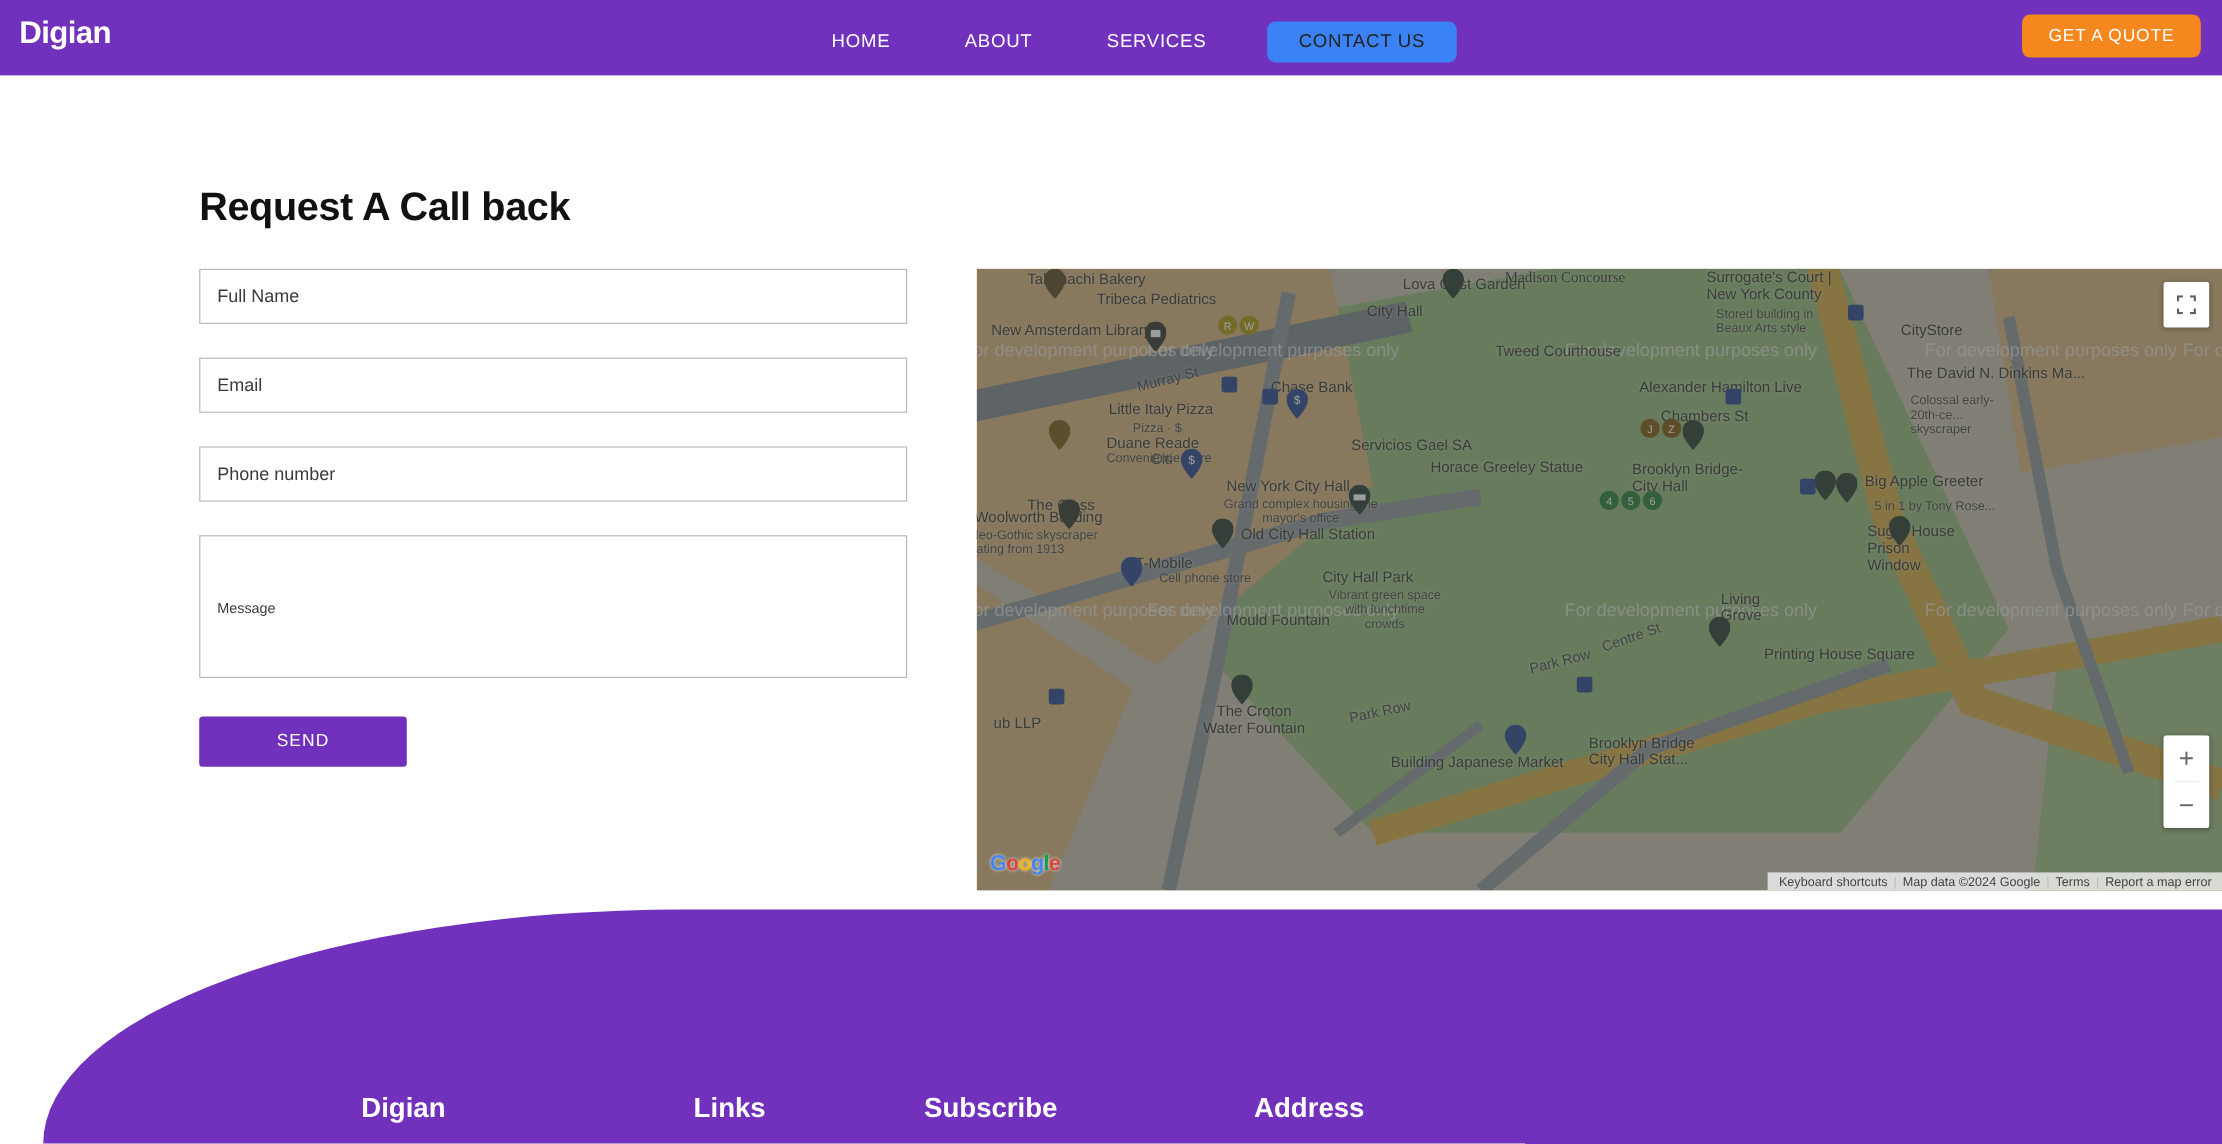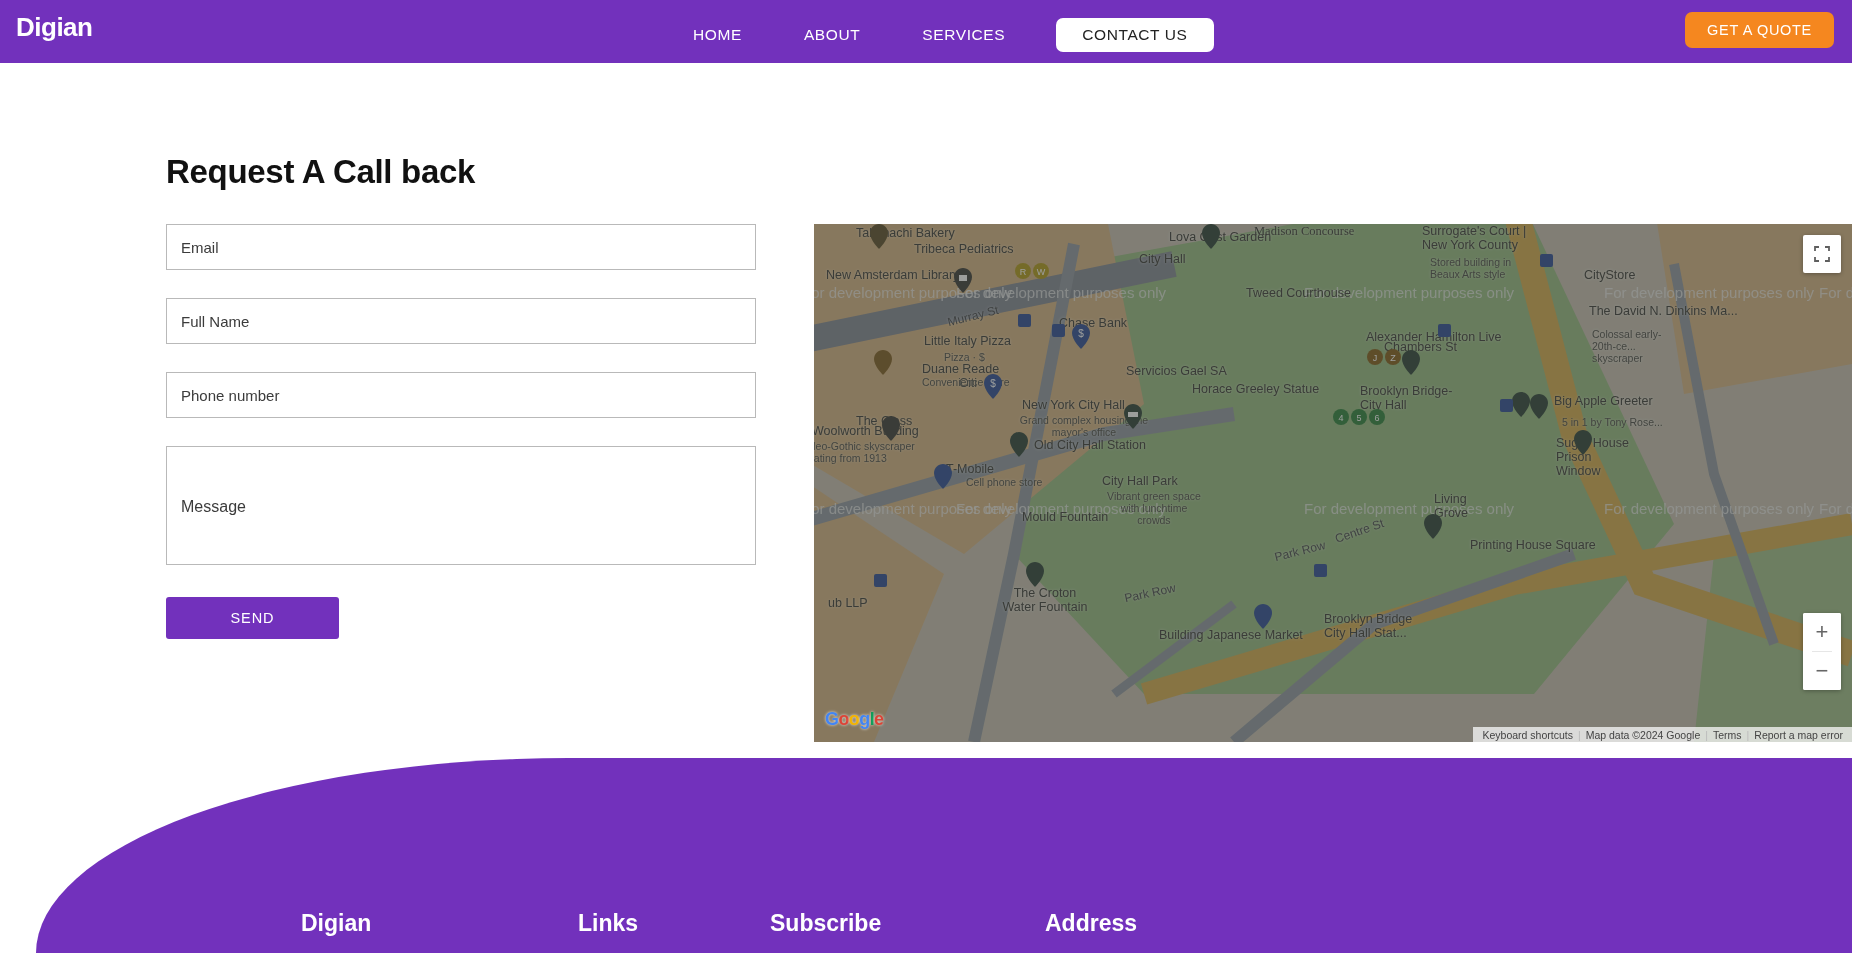--- a/index.html
+++ b/index.html
@@ -42,21 +42,21 @@
   .nav-link {
     color: #ffffff;
     font-size: 15.5px;
     letter-spacing: 0.6px;
     text-decoration: none;
     padding: 0 31px;
     line-height: 26px;
     white-space: nowrap;
   }
   .nav-contact {
-    background: #ffffff;
+    background: #3b82f6;
     color: #222222;
     border-radius: 7px;
     padding: 9px 26px;
     font-size: 15.5px;
     letter-spacing: 0.6px;
     margin-left: 20px;
     line-height: 16px;
     white-space: nowrap;
     border: none;
     font-family: "Liberation Sans", sans-serif;
@@ -112,21 +112,21 @@
     outline: none;
   }
   .field::placeholder { color: #3b3b3b; opacity: 1; }
   .field-message {
     display: block;
     width: 590px;
     height: 119px;
     border: 1px solid #b9b9b9;
     background: #ffffff;
     padding: 52px 14px 0 14px;
-    font-size: 16px;
+    font-size: 12px;
     color: #3b3b3b;
     font-family: "Liberation Sans", sans-serif;
     resize: none;
     outline: none;
     margin-bottom: 32px;
     line-height: 16px;
   }
   .field-message::placeholder { color: #3b3b3b; opacity: 1; }
   .send-btn {
     width: 173px;
@@ -294,22 +294,22 @@
   </nav>
 
   <button class="quote-btn">GET A QUOTE</button>
 </header>
 
 <section class="contact-section">
 
   <div class="form-col">
     <h2 class="form-title">Request A Call back</h2>
 
+    <input class="field" type="text" placeholder="Full Name" style="">
     <input class="field" type="email" placeholder="Email" style="">
-    <input class="field" type="text" placeholder="Full Name" style="">
     <input class="field" type="tel" placeholder="Phone number" style="">
     <textarea class="field-message" placeholder="Message" style=""></textarea>
 
     <button class="send-btn">SEND</button>
   </div>
 
   <div class="map-wrap">
     <div class="map-canvas">
       <svg class="map-svg" width="1038" height="518" viewBox="0 0 1038 518">
 
@@ -349,21 +349,21 @@
       <div class="map-label" style="left:12px; top:44px;">New Amsterdam Library</div>
       <div class="map-label" style="left:325px; top:28px;">City Hall</div>
       <div class="map-label" style="left:355px; top:6px;">Lova Gast Garden</div>
       <div class="map-label" style="left:440px; top:0px;font-family:Liberation Serif, serif;">Madison Concourse</div>
       <div class="map-label" style="left:608px; top:0px; width:110px; white-space:normal;">Surrogate's Court | New York County</div>
       <div class="map-label sub" style="left:616px; top:32px; width:110px; white-space:normal;">Stored building in Beaux Arts style</div>
       <div class="map-label" style="left:770px; top:44px;">CityStore</div>
       <div class="map-label" style="left:245px; top:92px;">Chase Bank</div>
       <div class="map-label street" style="left:133px; top:85px; transform:rotate(-14deg);">Murray St</div>
       <div class="map-label" style="left:432px; top:62px;">Tweed Courthouse</div>
-      <div class="map-label" style="left:552px; top:106px;">Alexander Hamilton Live</div>
+      <div class="map-label" style="left:552px; top:92px;">Alexander Hamilton Live</div>
       <div class="map-label" style="left:775px; top:80px;">The David N. Dinkins Ma...</div>
       <div class="map-label sub" style="left:778px; top:104px; width:90px; white-space:normal;">Colossal early-20th-ce... skyscraper</div>
       <div class="map-label" style="left:110px; top:110px;">Little Italy Pizza</div>
       <div class="map-label sub" style="left:130px; top:127px;">Pizza · $</div>
       <div class="map-label" style="left:145px; top:152px;">Citi</div>
       <div class="map-label" style="left:570px; top:116px;">Chambers St</div>
       <div class="map-label" style="left:108px; top:138px;">Duane Reade</div>
       <div class="map-label sub" style="left:108px; top:152px;">Convenience store</div>
       <div class="map-label" style="left:312px; top:140px;">Servicios Gael SA</div>
       <div class="map-label" style="left:546px; top:160px; width:96px; white-space:normal;">Brooklyn Bridge-City Hall</div>

